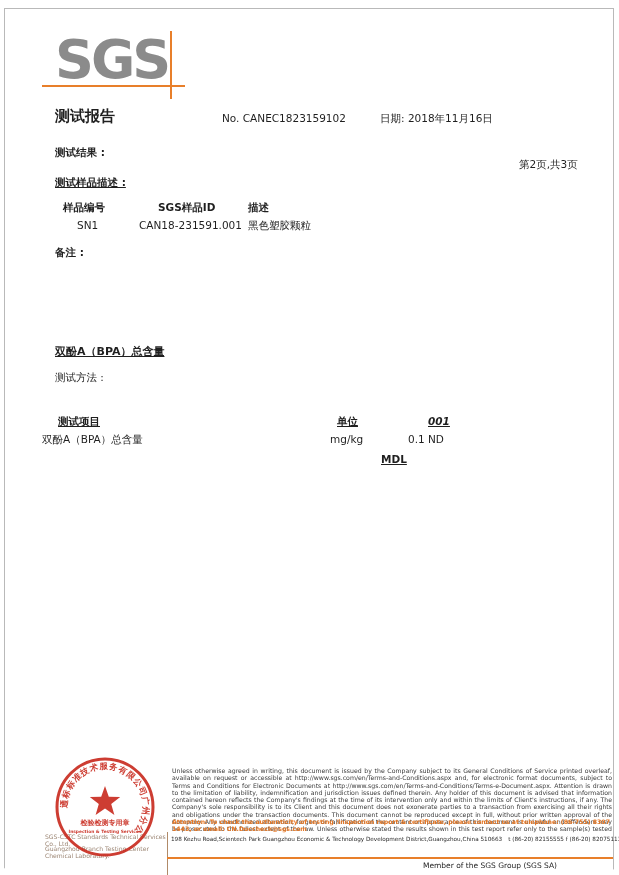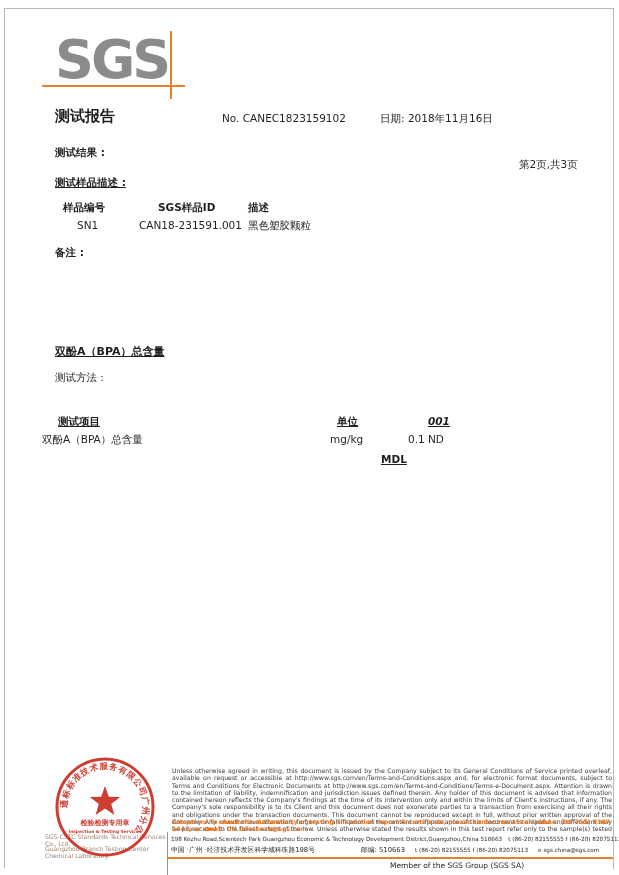--- a/index.html
+++ b/index.html
@@ -59,21 +59,21 @@
 
   .v-divider{left:167px;top:832px;width:1px;height:43px;background:#b08a68;}
   .disclaimer{left:172px;top:767px;width:440px;font-size:6.2px;line-height:7.25px;
               text-align:justify;color:#3a3a3a;}
   .attention{left:172px;top:818px;width:440px;font-size:6.2px;line-height:7.25px;
              font-weight:bold;color:#e87722;}
   .addr-row1{left:171px;top:836px;width:442px;display:flex;gap:6px;font-size:5.7px;color:#2a2a2a;white-space:nowrap;}
   .addr-row2{left:171px;top:845px;width:442px;display:flex;gap:10px;font-size:6.8px;color:#2a2a2a;white-space:nowrap;align-items:baseline;}
   .addr-cn-postal{margin-left:36px;}
   .footer-hline{left:167px;top:857px;width:446px;height:1.5px;background:#e87f2a;}
-  .member{left:390px;top:861px;width:200px;font-size:7.5px;color:#222;}
+  .member{left:390px;top:861px;width:200px;text-align:center;font-size:7.5px;color:#222;}
 </style>
 </head>
 <body>
 
 <div class="page">
   <div class="abs page-border"></div>
 
   <div class="abs logo-text">SGS</div>
   <div class="abs logo-hline"></div>
   <div class="abs logo-vline"></div>
@@ -126,22 +126,16 @@
   <div class="abs v-divider"></div>
 
   <div class="abs disclaimer">Unless otherwise agreed in writing, this document is issued by the Company subject to its General Conditions of Service printed overleaf, available on request or accessible at http://www.sgs.com/en/Terms-and-Conditions.aspx and, for electronic format documents, subject to Terms and Conditions for Electronic Documents at http://www.sgs.com/en/Terms-and-Conditions/Terms-e-Document.aspx. Attention is drawn to the limitation of liability, indemnification and jurisdiction issues defined therein. Any holder of this document is advised that information contained hereon reflects the Company's findings at the time of its intervention only and within the limits of Client's instructions, if any. The Company's sole responsibility is to its Client and this document does not exonerate parties to a transaction from exercising all their rights and obligations under the transaction documents. This document cannot be reproduced except in full, without prior written approval of the Company. Any unauthorized alteration, forgery or falsification of the content or appearance of this document is unlawful and offenders may be prosecuted to the fullest extent of the law. Unless otherwise stated the results shown in this test report refer only to the sample(s) tested .</div>
   <div class="abs attention">Attention: To check the authenticity of testing /inspection report &amp; certificate, please contact us at telephone: (86-755) 8307 1443, or email: CN.Doccheck@sgs.com</div>
 
   <div class="abs addr-row1">
     <span>198 Kezhu Road,Scientech Park Guangzhou Economic &amp; Technology Development District,Guangzhou,China 510663</span>
     <span>t (86-20) 82155555  f (86-20) 82075113</span>
 
   </div>
-  <div class="abs addr-row2">
-    <span>中国 ·广州 ·经济技术开发区科学城科珠路198号</span>
-    <span class="addr-cn-postal">邮编: 510663</span>
-    <span style="font-size:5.7px">t (86-20) 82155555  f (86-20) 82075113</span>
-    <span style="font-size:5.7px">e  sgs.china@sgs.com</span>
-  </div>
 
   <div class="abs footer-hline"></div>
   <div class="abs member">Member of the SGS Group (SGS SA)</div>
 </div>
 
 </body></html>

